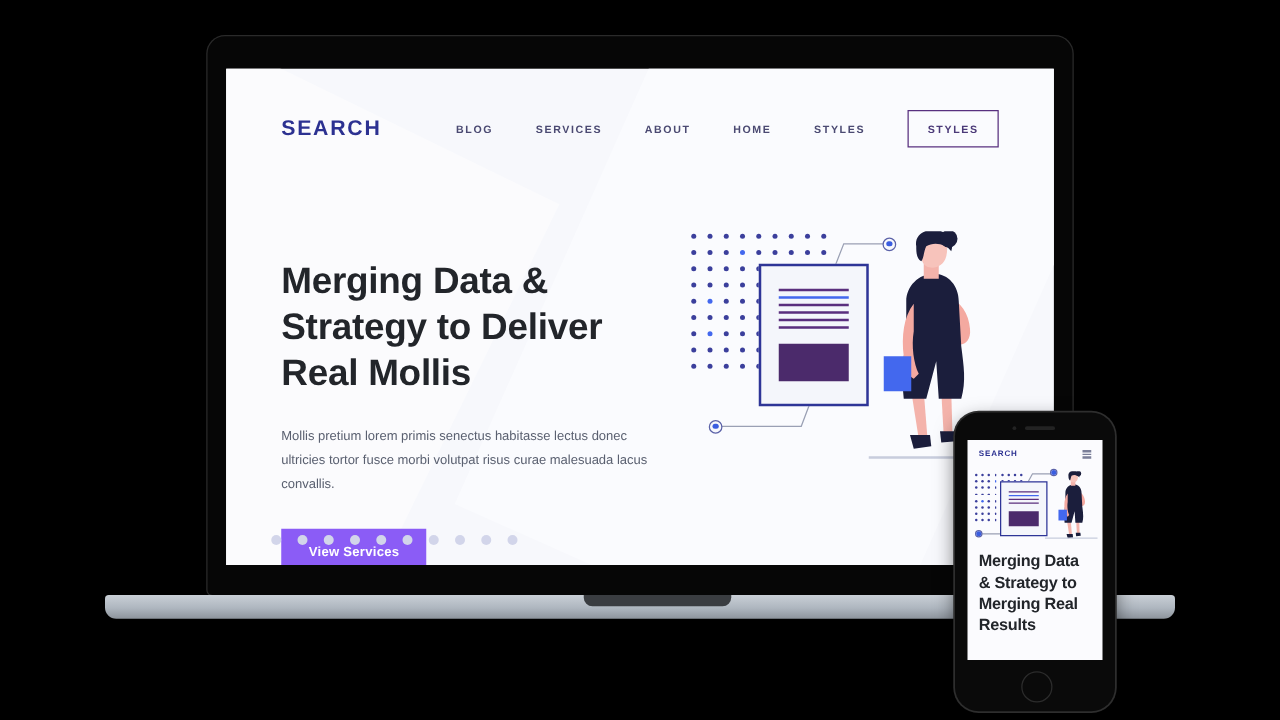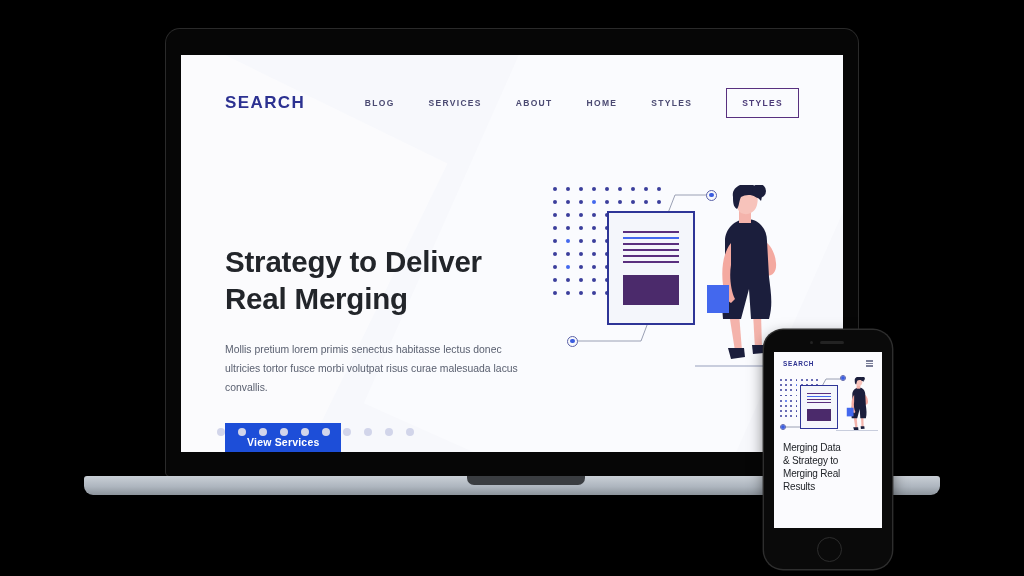--- a/index.html
+++ b/index.html
@@ -64,21 +64,21 @@
   h1.headline{
     margin:0;font-size:29.5px;line-height:1.25;font-weight:bold;
     color:#22252a;letter-spacing:-0.2px;
   }
   p.subcopy{
     margin:22px 0 0 0;font-size:10.4px;line-height:1.85;color:#5a6070;
     width:300px;
   }
   .cta-row{margin-top:26px;display:flex;align-items:center;gap:18px;}
   .btn-primary{
-    background:#1d4ed8;color:#fff;font-size:10.5px;font-weight:bold;
+    background:#8b5cf6;color:#fff;font-size:10.5px;font-weight:bold;
     padding:13px 22px;border:none;letter-spacing:.2px;text-align:center;
   }
   .btn-ghost{
     background:#fff;color:#3c3a52;font-size:10.5px;font-weight:bold;
     padding:12px 21px;border:1.6px solid #4b2a6b;letter-spacing:.2px;
   }
 
   .bottom-dots{position:absolute;left:36px;bottom:16px;display:flex;gap:13px;}
   .bottom-dots i{width:8px;height:8px;border-radius:50%;background:#d2d5ea;display:block;}
 
@@ -123,21 +123,21 @@
   .phone-home{
     position:absolute;left:50%;bottom:7px;width:23px;height:23px;margin-left:-11.5px;
     border:1.3px solid #2c2c2c;border-radius:50%;
   }
   .phone-nav{display:flex;align-items:center;padding:8px 9px 0 9px;}
   .phone-logo{font-size:6.4px;font-weight:bold;letter-spacing:.7px;color:#2c3191;}
   .burger{margin-left:auto;display:flex;flex-direction:column;gap:1.3px;}
   .burger i{width:7px;height:1.2px;background:#7b7f99;display:block;}
   .phone-illus{position:relative;width:108px;height:62px;margin-top:6px;}
   .phone-headline{
-    margin:6px 9px 0 9px;font-size:10px;line-height:1.3;font-weight:normal;color:#22252a;
+    margin:6px 9px 0 9px;font-size:13px;line-height:1.3;font-weight:bold;color:#22252a;
     letter-spacing:-0.2px;
   }
 
   
   .woman{position:absolute;}
 </style>
 </head>
 <body>
 
 <div class="stage">
@@ -158,23 +158,23 @@
             <a class="nav-link" href="#">ABOUT</a>
             <a class="nav-link" href="#">HOME</a>
             <a class="nav-link" href="#">STYLES</a>
             <div class="nav-contact">STYLES</div>
           </div>
         </div>
 
         <div class="hero">
           <div class="hero-left">
             <h1 class="headline">
-              <br>
+              <span>Merging Data &amp;</span><br>
               <span>Strategy to Deliver</span><br>
-              <span>Real Merging</span>
+              <span>Real Mollis</span>
             </h1>
             <p class="subcopy">Mollis pretium lorem primis senectus habitasse lectus donec ultricies tortor fusce morbi volutpat risus curae malesuada lacus convallis.</p>
             <div class="cta-row">
               <button class="btn-primary">View Services</button>
             </div>
           </div>
 
           <div class="illus">
 
             <div class="dotgrid" id="dg-main">

